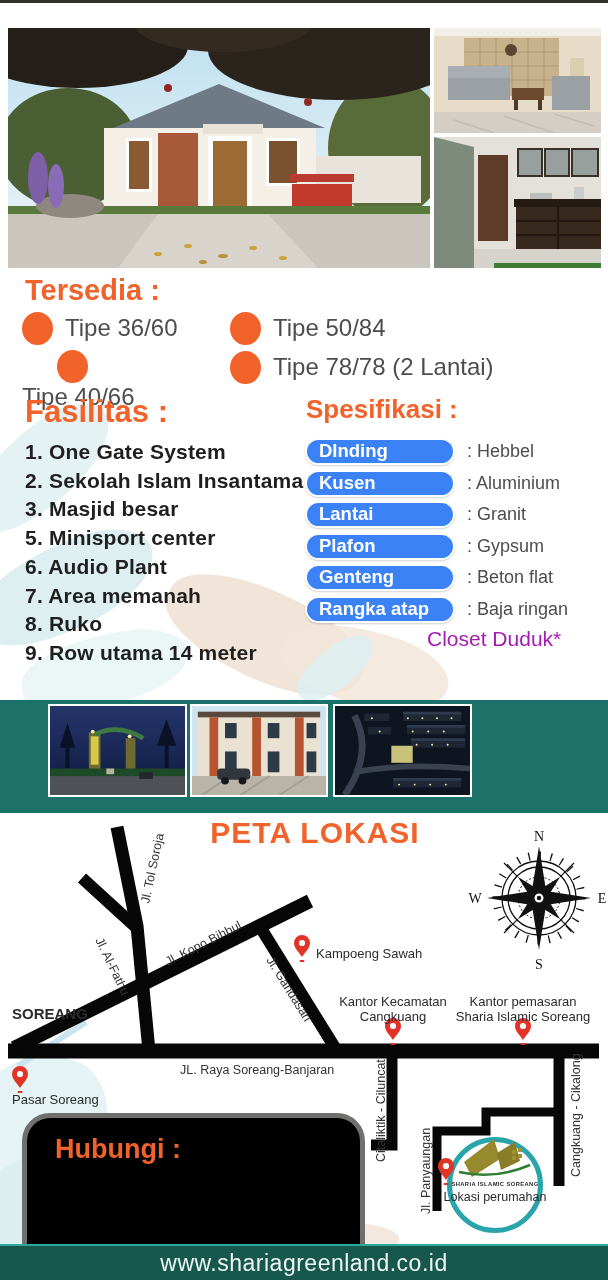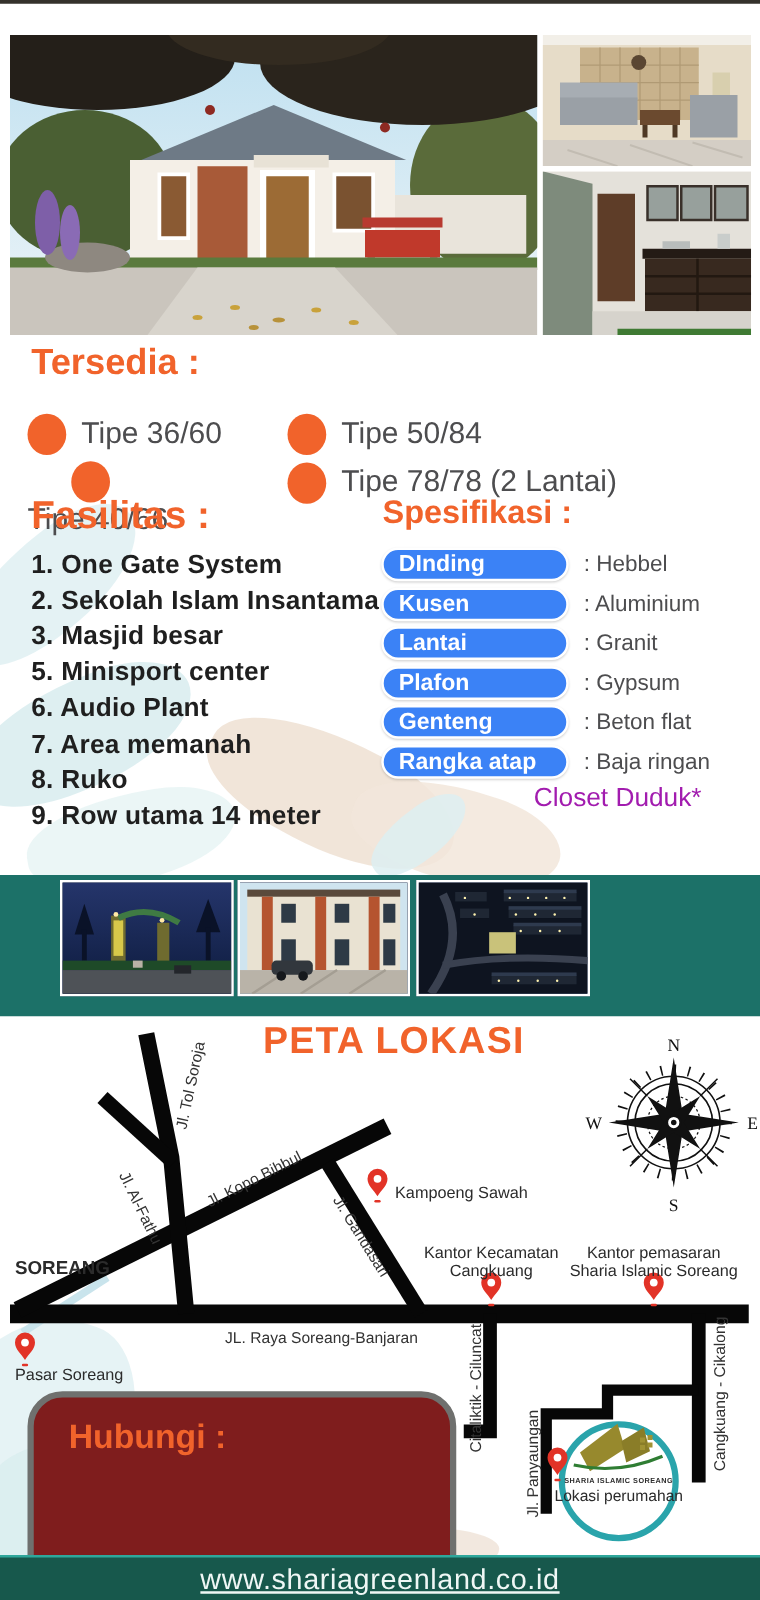--- a/index.html
+++ b/index.html
@@ -12,21 +12,21 @@
 
   .photo { position:absolute; z-index:1; overflow:hidden; }
   .photo svg { display:block; width:100%; height:100%; }
 
   .h-orange { position:absolute; z-index:2; color:#F1632B; font-weight:bold; }
   #tersedia-title { left:25px; top:274px; font-size:29px; }
   #fasilitas-title { left:25px; top:394px; font-size:31px; }
   #spec-title { left:306px; top:394px; font-size:26px; }
   #peta-title { left:150px; top:816px; width:330px; text-align:center; font-size:30px; letter-spacing:1px; }
 
-  .tipe-item { position:absolute; z-index:2; display:flex; align-items:center; height:34px;margin-top:19px; }
+  .tipe-item { position:absolute; z-index:2; display:flex; align-items:center; height:34px; }
   .tipe-item .dot { width:31px; height:33px; border-radius:50%; background:#F1632B; margin-right:12px; flex:none; }
   .tipe-item .tipe-label { font-size:24px; color:#4D4D4F; white-space:nowrap; }
   #tipe1 { left:22px; top:311px; } #tipe2 { left:22px; top:350px;flex-direction:column; }
   #tipe3 { left:230px; top:311px; } #tipe4 { left:230px; top:350px; }
 
   .fas-list { position:absolute; left:25px; top:438px; z-index:2; }
   .fas-item { font-size:21px; font-weight:bold; color:#1F1F1F; line-height:28.7px; letter-spacing:.2px; white-space:nowrap; }
 
   .spec-rows { position:absolute; left:305px; top:438px; width:300px; z-index:2; }
   .spec-row { display:flex; align-items:center; margin-bottom:4.5px; }
@@ -43,26 +43,26 @@
   .band-photo svg { display:block; width:100%; height:100%; }
   #bp1 { left:48px; width:139px; } #bp2 { left:190px; width:138px; } #bp3 { left:333px; width:139px; }
 
   .map-svg { position:absolute; left:0; top:818px; width:608px; height:428px; z-index:1; }
   .map-svg text { font-family:"Liberation Sans",sans-serif; fill:#2b2b2b; }
   .map-svg .rl { font-size:12.5px; fill:#333; }
   .map-svg .pinlab { font-size:13px; }
   .map-svg .compass-letter { font-family:"Liberation Serif",serif; font-size:14px; fill:#111; }
 
   .hubungi-box { position:absolute; left:22px; top:1113px; width:343px; height:161px; box-sizing:border-box;
-                 background:#7f1d1d; border:5px solid #6F706E; border-radius:28px; z-index:2; }
+                 background:#000000; border:5px solid #6F706E; border-radius:28px; z-index:2; }
   .hubungi-box .hub-title { margin:16px 0 0 28px; font-size:27px; font-weight:bold; color:#F1632B; }
 
   .footer { position:absolute; left:0; top:1244px; width:608px; height:36px; box-sizing:border-box;
             background:#17584C; border-top:2px solid #2FA79B; z-index:3; text-align:center; }
-  .footer .site { line-height:34px; color:#EFF7F5; font-size:23px; letter-spacing:.5px;text-decoration:underline; }
+  .footer .site { line-height:34px; color:#EFF7F5; font-size:23px; letter-spacing:.5px; }
 </style>
 </head>
 <body>
 
 <div id="flyer">
 
   <div class="leaf" style="left:-45px;top:430px;width:170px;height:75px;background:#DFF0F2;transform:rotate(-38deg);"></div>
   <div class="leaf" style="left:-30px;top:545px;width:190px;height:85px;background:#D8ECEF;transform:rotate(-22deg);"></div>
   <div class="leaf" style="left:20px;top:635px;width:170px;height:70px;background:#E7F4F5;transform:rotate(-10deg);"></div>
   <div class="leaf" style="left:160px;top:590px;width:210px;height:90px;background:#EFE1D2;transform:rotate(28deg);"></div>

